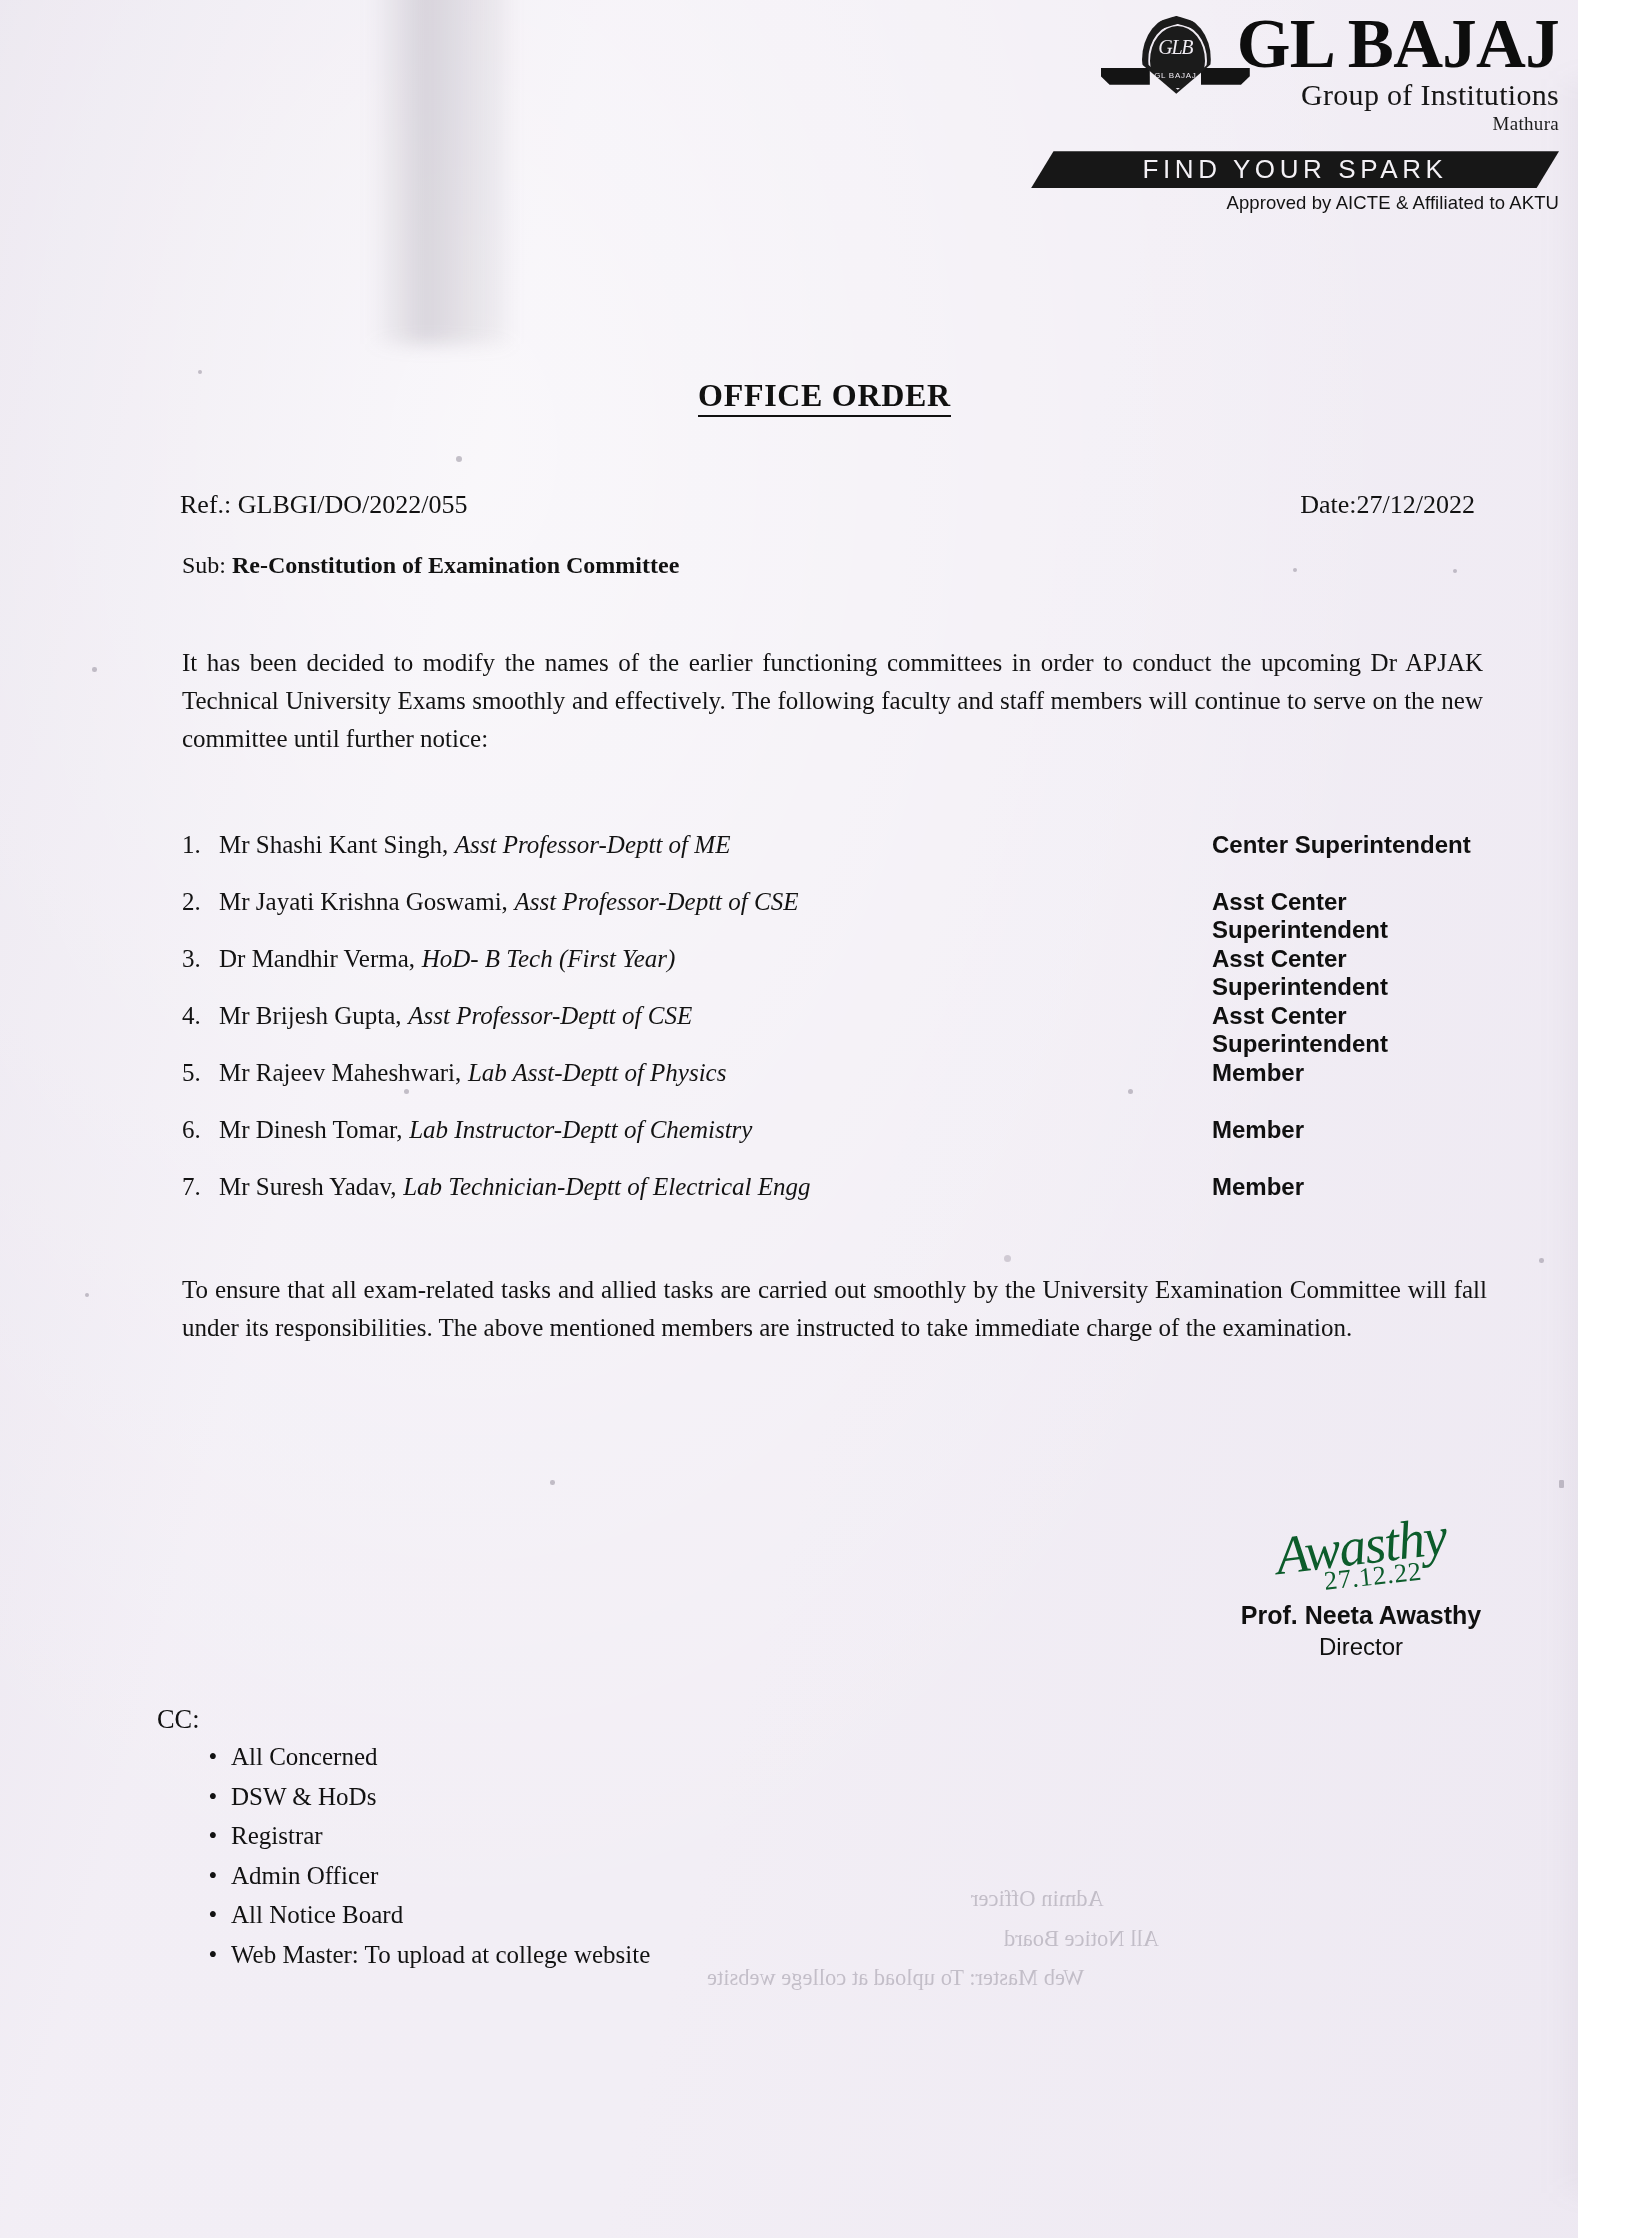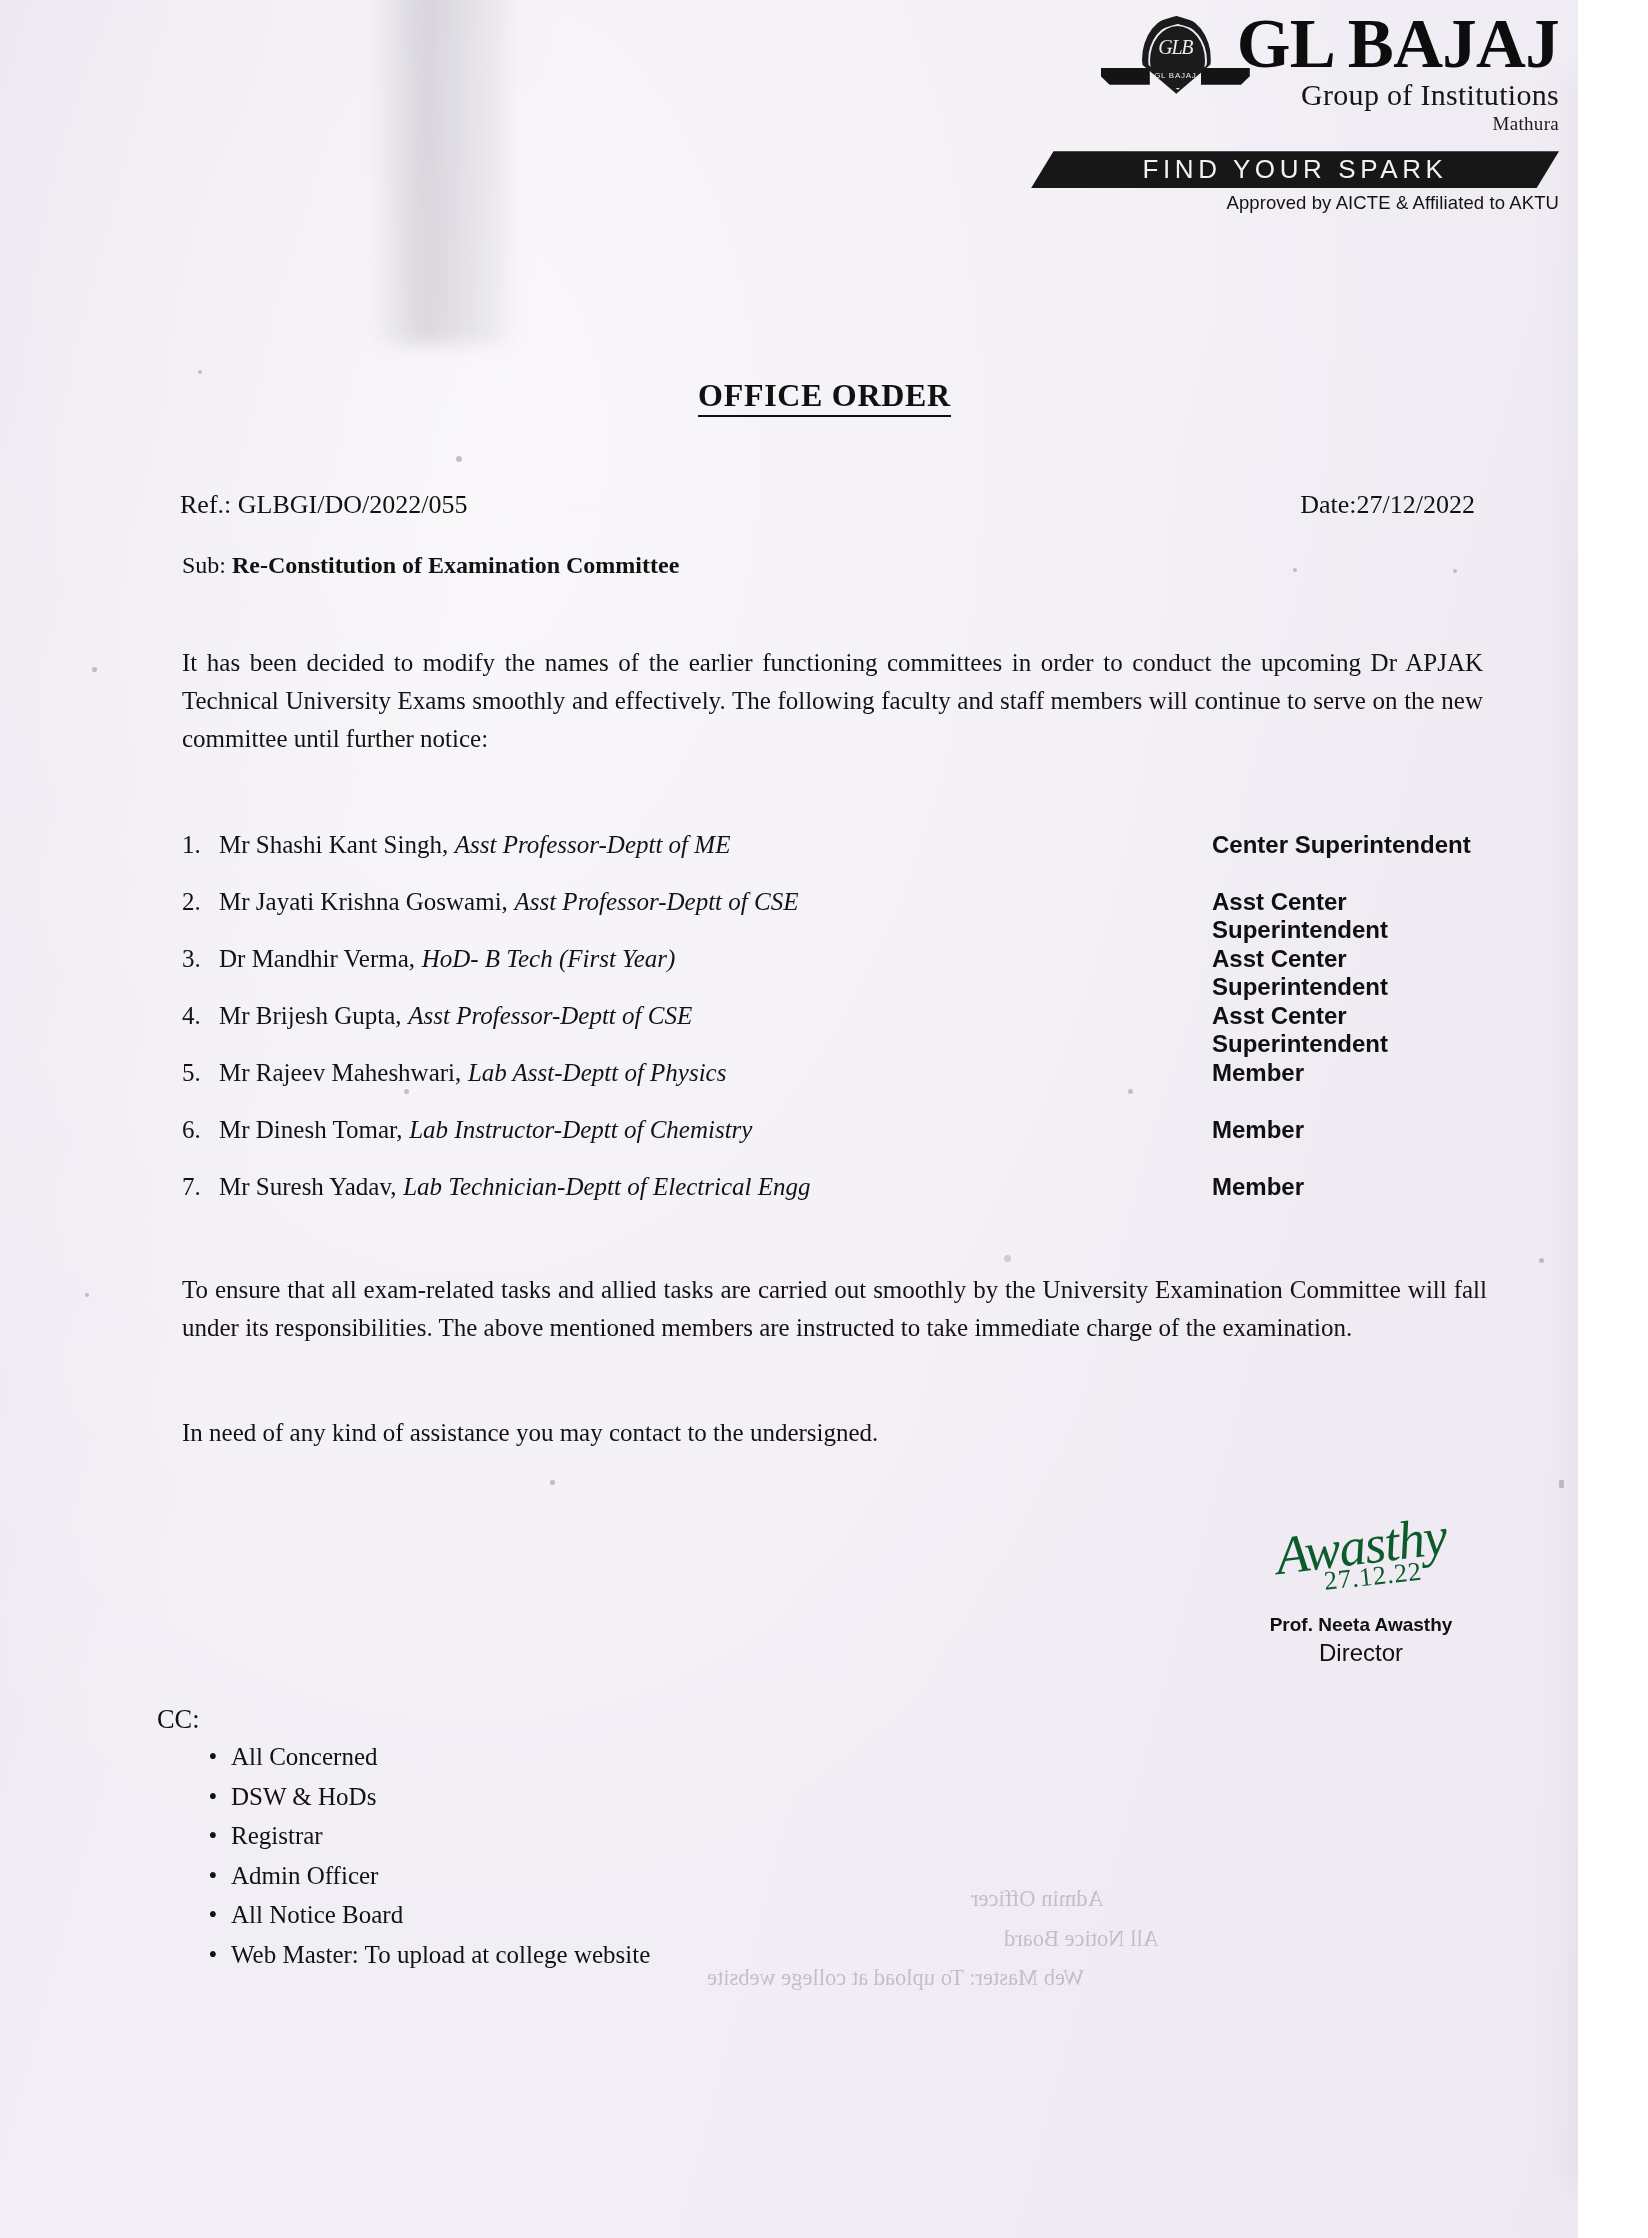--- a/index.html
+++ b/index.html
@@ -271,24 +271,24 @@
   }
   .sign-date {
     font-family: "Liberation Serif", serif;
     font-size: 26.4px;
     color: #0c5c2b;
     transform: rotate(-6deg) translateX(12px);
     margin-top: -10.6px;
     letter-spacing: 0.7px;
   }
   .sign-name {
-    margin-top: 21px;
+    margin-top: 8px;
     font-family: "Liberation Sans", sans-serif;
     font-weight: bold;
-    font-size: 19px;
+    font-size: 25px;
     color: #101010;
   }
   .sign-role {
     font-family: "Liberation Sans", sans-serif;
     font-size: 24px;
     color: #101010;
     margin-top: 2.6px;
   }
 
   
@@ -428,21 +428,20 @@
     </div>
     <div class="m-row">
       <span class="m-num">7.</span>
       <span class="m-name">Mr Suresh Yadav,</span>
       <span class="m-desig">Lab Technician-Deptt of Electrical Engg</span>
       <span class="m-role">Member</span>
     </div>
   </div>
 
   <div class="para" id="para2">To ensure that all exam-related tasks and allied tasks are carried out smoothly by the University Examination Committee will fall under its responsibilities. The above mentioned members are instructed to take immediate charge of the examination.</div>
-  <div class="para" id="para3">In need of any kind of assistance you may contact to the undersigned.</div>
 
   <div class="sign-wrap">
     <div class="sign-mark">Awasthy</div>
     <div class="sign-date">27.12.22</div>
     <div class="sign-name">Prof. Neeta Awasthy</div>
     <div class="sign-role">Director</div>
   </div>
 
   <div class="cc-label">CC:</div>
   <ul class="cc-list">

